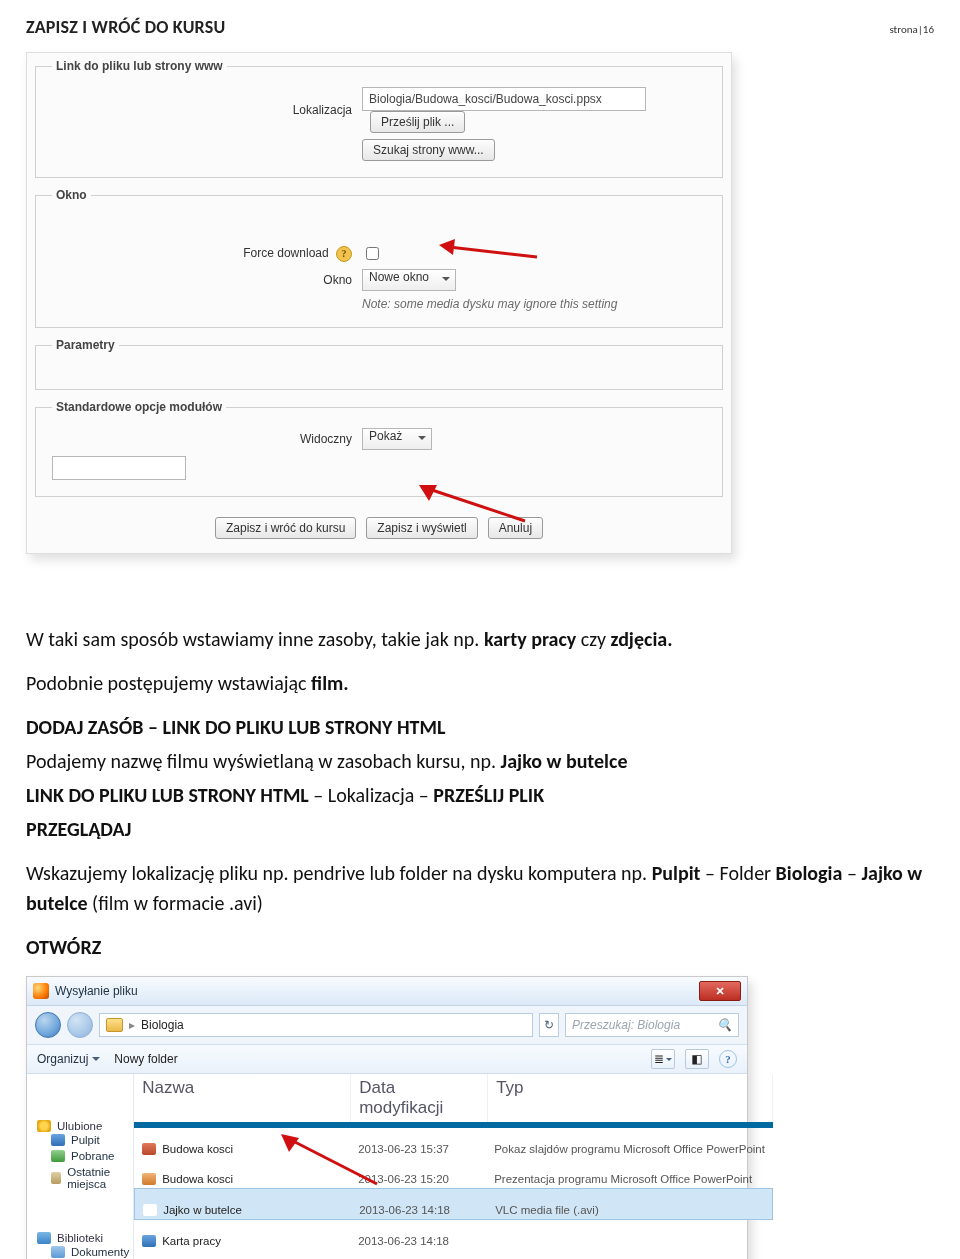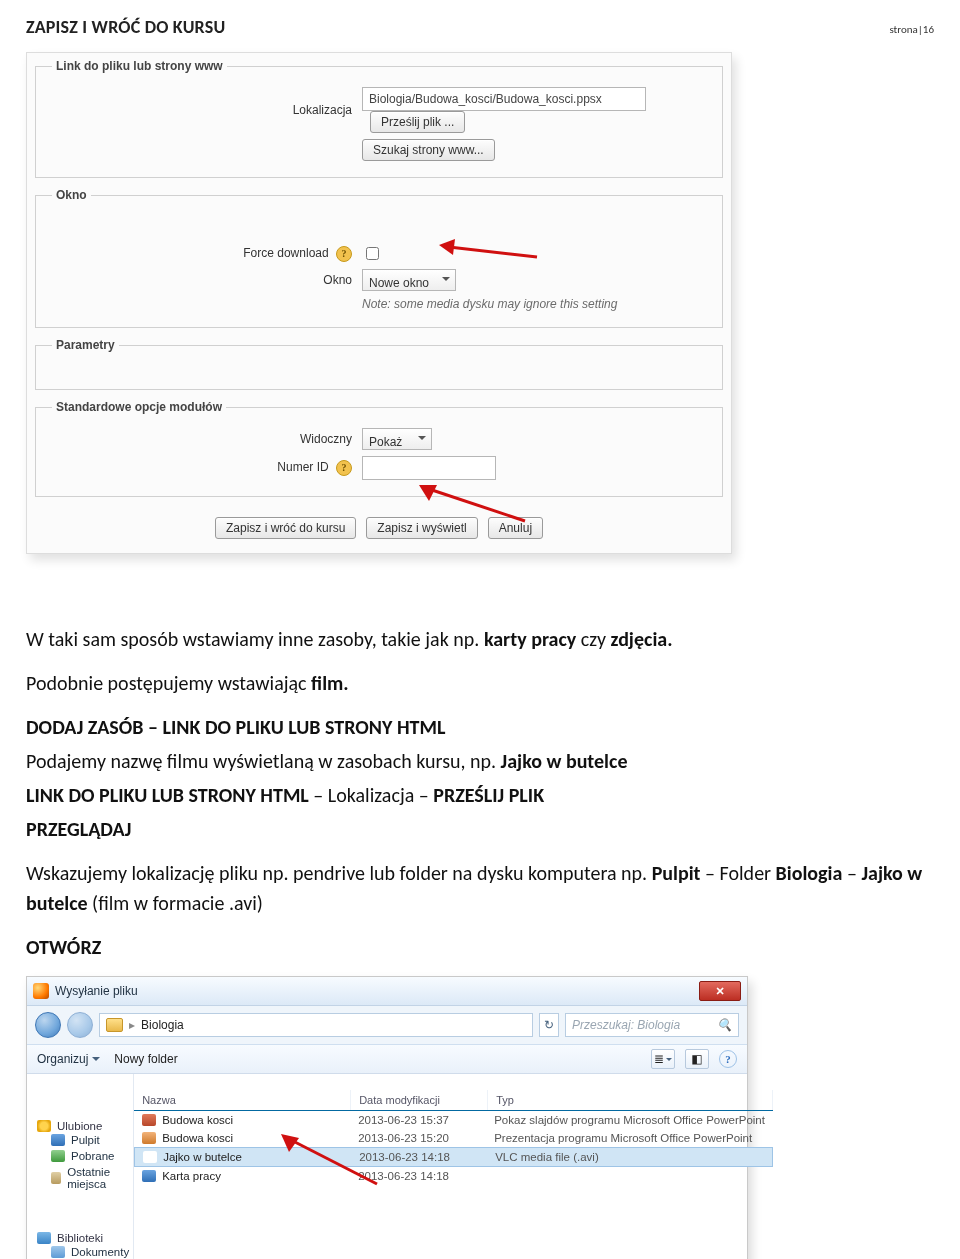--- a/index.html
+++ b/index.html
@@ -10,21 +10,21 @@
   .hdrrow .title{font-weight:700;font-size:18px;letter-spacing:.2px;}
   .hdrrow .pg{font-size:11px;color:#333;}
   .shot1{width:704px;border:1px solid #ddd;box-shadow:4px 6px 10px rgba(0,0,0,.12);background:#fbfbfb;margin-top:14px;position:relative;font-family:Verdana,Geneva,sans-serif;font-size:12px;color:#333;}
   fieldset{border:1px solid #d0d0d0;margin:6px 8px 10px 8px;padding:8px 10px 10px 16px;}
   legend{font-weight:700;color:#444;padding:0 4px;}
   .row{display:flex;align-items:center;margin:6px 0;}
   .lbl{flex:0 0 300px;text-align:right;padding-right:10px;color:#333;}
   .ctl{flex:1;}
   input[type=text].txt{height:22px;border:1px solid #b6b6b6;background:var(--field);padding:0 6px;font:12px Verdana,sans-serif;color:#444;}
   .btn{display:inline-block;border:1px solid var(--btnbd);background:var(--btnbg);border-radius:3px;padding:3px 10px;font:12px Verdana,sans-serif;color:#333;cursor:default;box-shadow:inset 0 1px 0 #fff;}
-  .select{display:inline-flex;align-items:flex-end;border:1px solid #b6b6b6;background:linear-gradient(#fff,#eee);height:20px;padding:0 16px 0 6px;font:12px Verdana,sans-serif;position:relative;min-width:70px;}
+  .select{display:inline-flex;align-items:flex-start;border:1px solid #b6b6b6;background:linear-gradient(#fff,#eee);height:20px;padding:0 16px 0 6px;font:12px Verdana,sans-serif;position:relative;min-width:70px;}
   .select::after{content:"";position:absolute;right:5px;top:7px;border:4px solid transparent;border-top-color:#555;}
   .help{display:inline-block;width:14px;height:14px;border-radius:50%;background:#f2c24e;border:1px solid #c79a1c;color:#6b4e00;font:700 10px/14px Verdana;text-align:center;margin-left:4px;}
   .note{font-style:italic;color:#6b6b6b;}
   .actions{display:flex;justify-content:center;gap:10px;padding:10px 0 14px 0;}
   .arrow{position:absolute;pointer-events:none;}
   .arrow svg{display:block;}
   .prose{margin-top:70px;font-size:20px;line-height:1.5;color:#111;}
   .prose p{margin:0 0 14px 0;}
   .prose strong{font-weight:700;}
   .shot2{width:720px;border:1px solid #c9c9c9;box-shadow:4px 6px 10px rgba(0,0,0,.14);position:relative;font-family:"Segoe UI",Tahoma,sans-serif;font-size:12px;color:#222;background:#fff;margin-top:14px;}
@@ -59,27 +59,27 @@
   .ic.doc{background:linear-gradient(#9fc7ea,#5d9bd6);}
   .ic.mus{background:linear-gradient(#c6a8e6,#8b5fc8);}
   .ic.img{background:linear-gradient(#8fd3c5,#3ea893);}
   .ic.vid{background:linear-gradient(#e6a8a8,#c85f5f);}
   .ic.home{background:linear-gradient(#d6e4a8,#a3c44f);}
   .ic.file-pp{background:linear-gradient(#f2b37a,#cf7a2b);}
   .ic.file-pps{background:linear-gradient(#e07a5a,#b8472a);}
   .ic.file-vlc{background:conic-gradient(#ff7a00,#fff 0);}
   .ic.file-doc{background:linear-gradient(#6aa4e0,#2f6fb6);}
   .files{flex:1;display:flex;flex-direction:column;}
-  .fh{display:flex;border-bottom:1px solid #0369a1;font-size:11px;color:#556;margin-top:16px;}
+  .fh{display:flex;border-bottom:6px solid #0369a1;font-size:17px;color:#556;}
   .fh div{padding:4px 8px;border-right:1px solid #edf2f8;}
   .fh .c1{flex:0 0 200px;}
   .fh .c2{flex:0 0 120px;}
   .fh .c3{flex:1;}
   .fr{display:flex;font-size:11.5px;align-items:center;}
-  .fr div{padding:3px 8px;}
+  .fr div{padding:3px 8px;margin-top:12px;}
   .fr .c1{flex:0 0 200px;display:flex;align-items:center;gap:6px;}
   .fr .c2{flex:0 0 120px;color:#555;}
   .fr .c3{flex:1;color:#555;white-space:nowrap;overflow:hidden;text-overflow:ellipsis;}
   .fr.sel{background:var(--selrow);border:1px solid #9ec4e6;}
   .scrollstub{height:16px;border-top:1px solid #e2e9f2;position:relative;margin-top:auto;}
   .scrollstub::before{content:"";position:absolute;left:6px;top:3px;right:6px;height:8px;border:1px solid #d6dee8;border-radius:3px;background:linear-gradient(#fff,#eef3f9);}
   .scrollstub::after{content:"";position:absolute;left:40%;top:3px;width:40px;height:8px;border:1px solid #b7c9dd;border-radius:3px;background:linear-gradient(#f5f9fd,#dce8f4);}
   .foot{display:flex;align-items:center;gap:10px;padding:10px 12px 14px 12px;background:#f3f6fb;border-top:1px solid #dbe5f1;}
   .redarrow svg line,.redarrow svg path{stroke:#d01010;stroke-width:3;}
   .redarrow svg polygon{fill:#d01010;}
@@ -141,24 +141,20 @@
 
     <fieldset>
       <legend>Standardowe opcje modułów</legend>
       <div class="row">
         <div class="lbl">Widoczny</div>
         <div class="ctl"><span class="select" style="min-width:46px">
               <span>Pokaż</span>
             </span></div>
       </div>
       <div class="row">
-        <div class="lbl">
-          <span>Numer ID</span>
-          <span class="help">?</span>
-        </div>
         <div class="ctl"><input type="text" class="txt" style="width: 120px;"></div>
       </div>
     </fieldset>
 
     <div class="actions">
       <span class="btn">Zapisz i wróć do kursu</span>
       <span class="btn">Zapisz i wyświetl</span>
       <span class="btn">Anuluj</span>
     </div>
 

